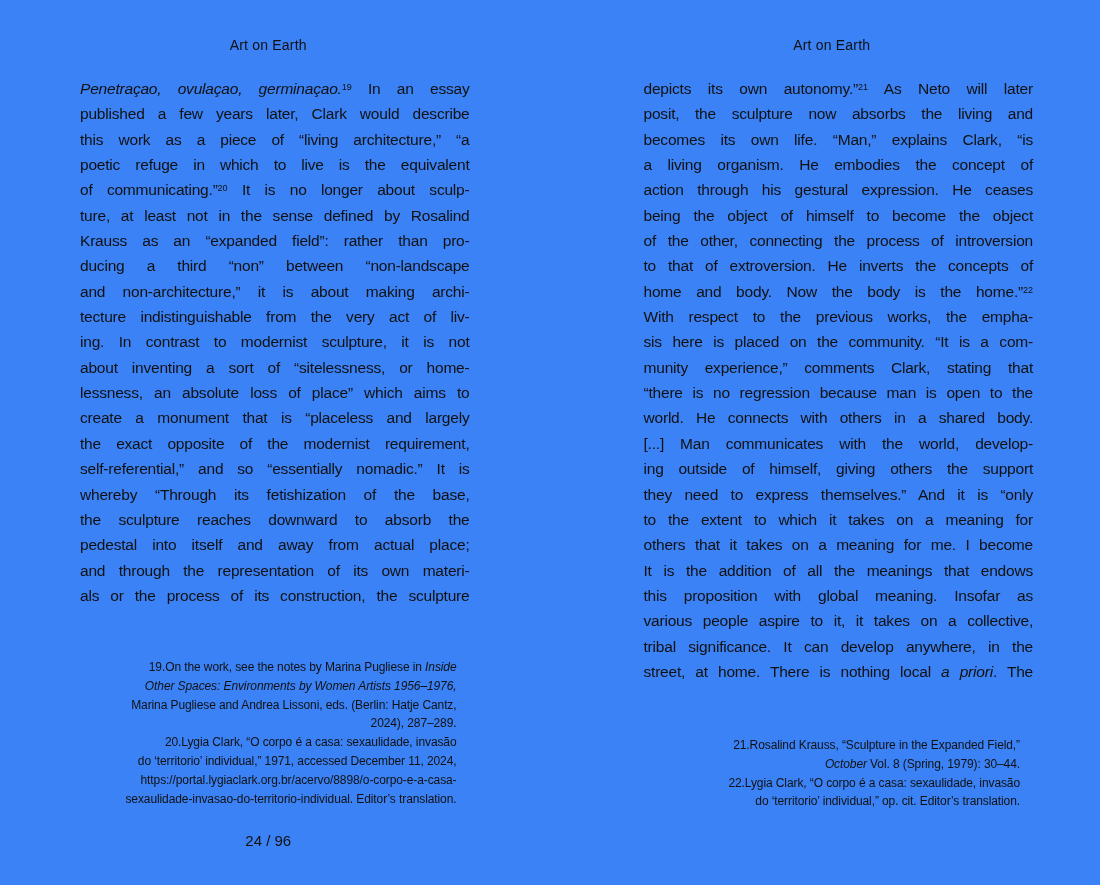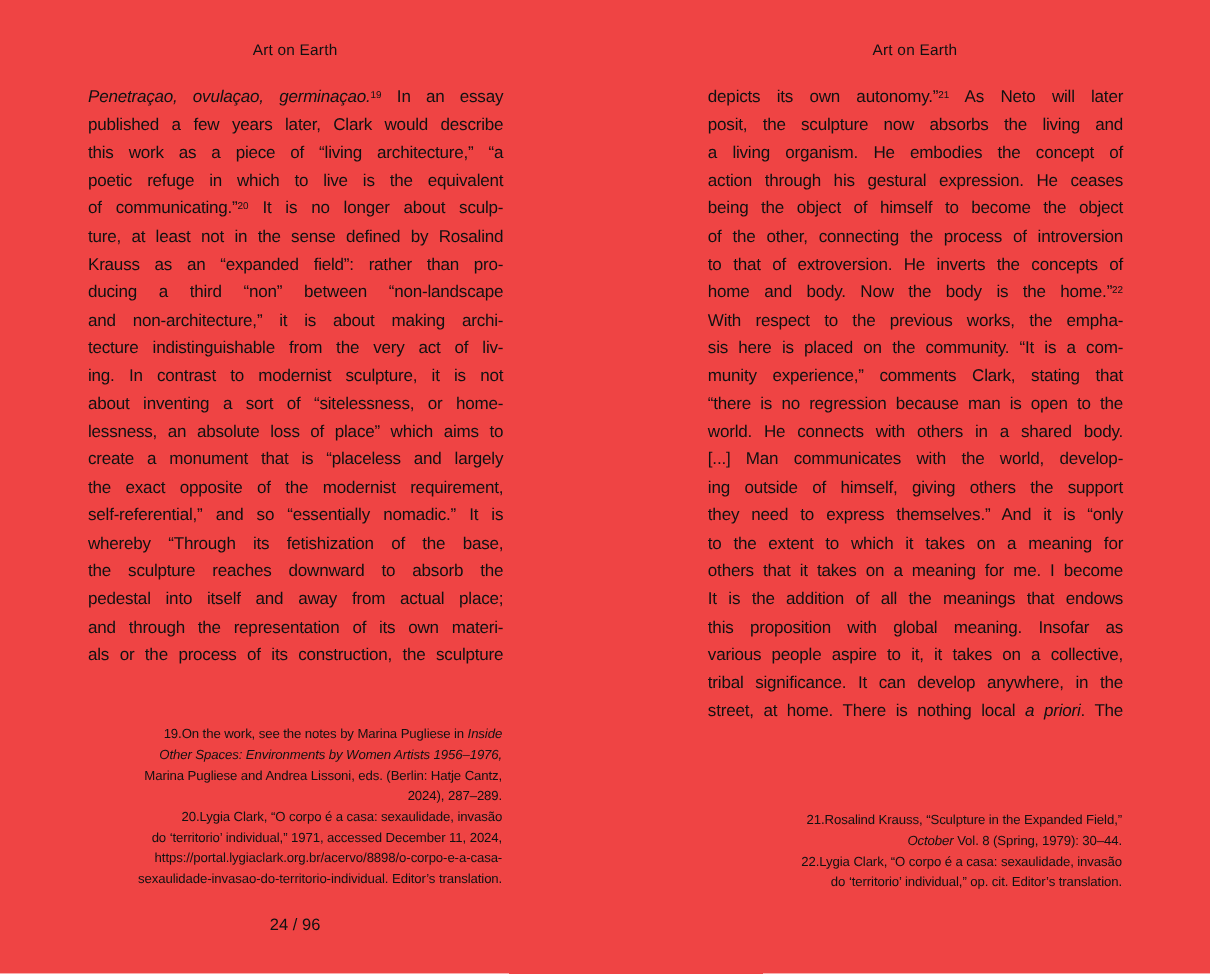--- a/index.html
+++ b/index.html
@@ -6,21 +6,21 @@
     margin: 0;
     padding: 0;
     background: #ffffff;
     color: #111111;
     font-family: "Liberation Sans", "DejaVu Sans", sans-serif;
   }
   .spread {
     position: relative;
     width: 1100px;
     height: 885px;
-    background: #ef4444;
+    background: #3b82f6;
     display: flex;
     gap: 27px;
   }
   .page {
     position: relative;
     width: 550px;
     height: 885px;
   }
   .running-head {
     position: absolute;
@@ -28,21 +28,21 @@
     left: 80px;
     right: 80px;
     text-align: center;
     font-size: 14px;
     letter-spacing: 0.2px;
   }
   .body-block {
     position: absolute;
     top: 76px;
     left: 80px;
-    right: 79px;
+    right: 67px;
   }
   .line {
     font-size: 15.5px;
     letter-spacing: -0.2px;
     line-height: 25.35px;
     height: 25.35px;
     text-align: justify;
     text-align-last: justify;
     text-justify: inter-word;
     overflow: visible;
@@ -124,20 +124,21 @@
         <div class="fn-line"><span>sexaulidade-invasao-do-territorio-individual. Editor’s translation.</span></div>
       </div>
     <div class="folio">24 / 96</div>
   </section>
 
   <section class="page">
     <div class="running-head">Art on Earth</div>
     <div class="body-block">
         <div class="line"><span>depicts its own autonomy.”</span><span class="sup">21</span><span> As Neto will later</span></div>
         <div class="line"><span>posit, the sculpture now absorbs the living and</span></div>
+        <div class="line"><span>becomes its own life. “Man,” explains Clark, “is</span></div>
         <div class="line"><span>a living organism. He embodies the concept of</span></div>
         <div class="line"><span>action through his gestural expression. He ceases</span></div>
         <div class="line"><span>being the object of himself to become the object</span></div>
         <div class="line"><span>of the other, connecting the process of introversion</span></div>
         <div class="line"><span>to that of extroversion. He inverts the concepts of</span></div>
         <div class="line"><span>home and body. Now the body is the home.”</span><span class="sup">22</span></div>
         <div class="line"><span>With respect to the previous works, the empha-</span></div>
         <div class="line"><span>sis here is placed on the community. “It is a com-</span></div>
         <div class="line"><span>munity experience,” comments Clark, stating that</span></div>
         <div class="line"><span>“there is no regression because man is open to the</span></div>

